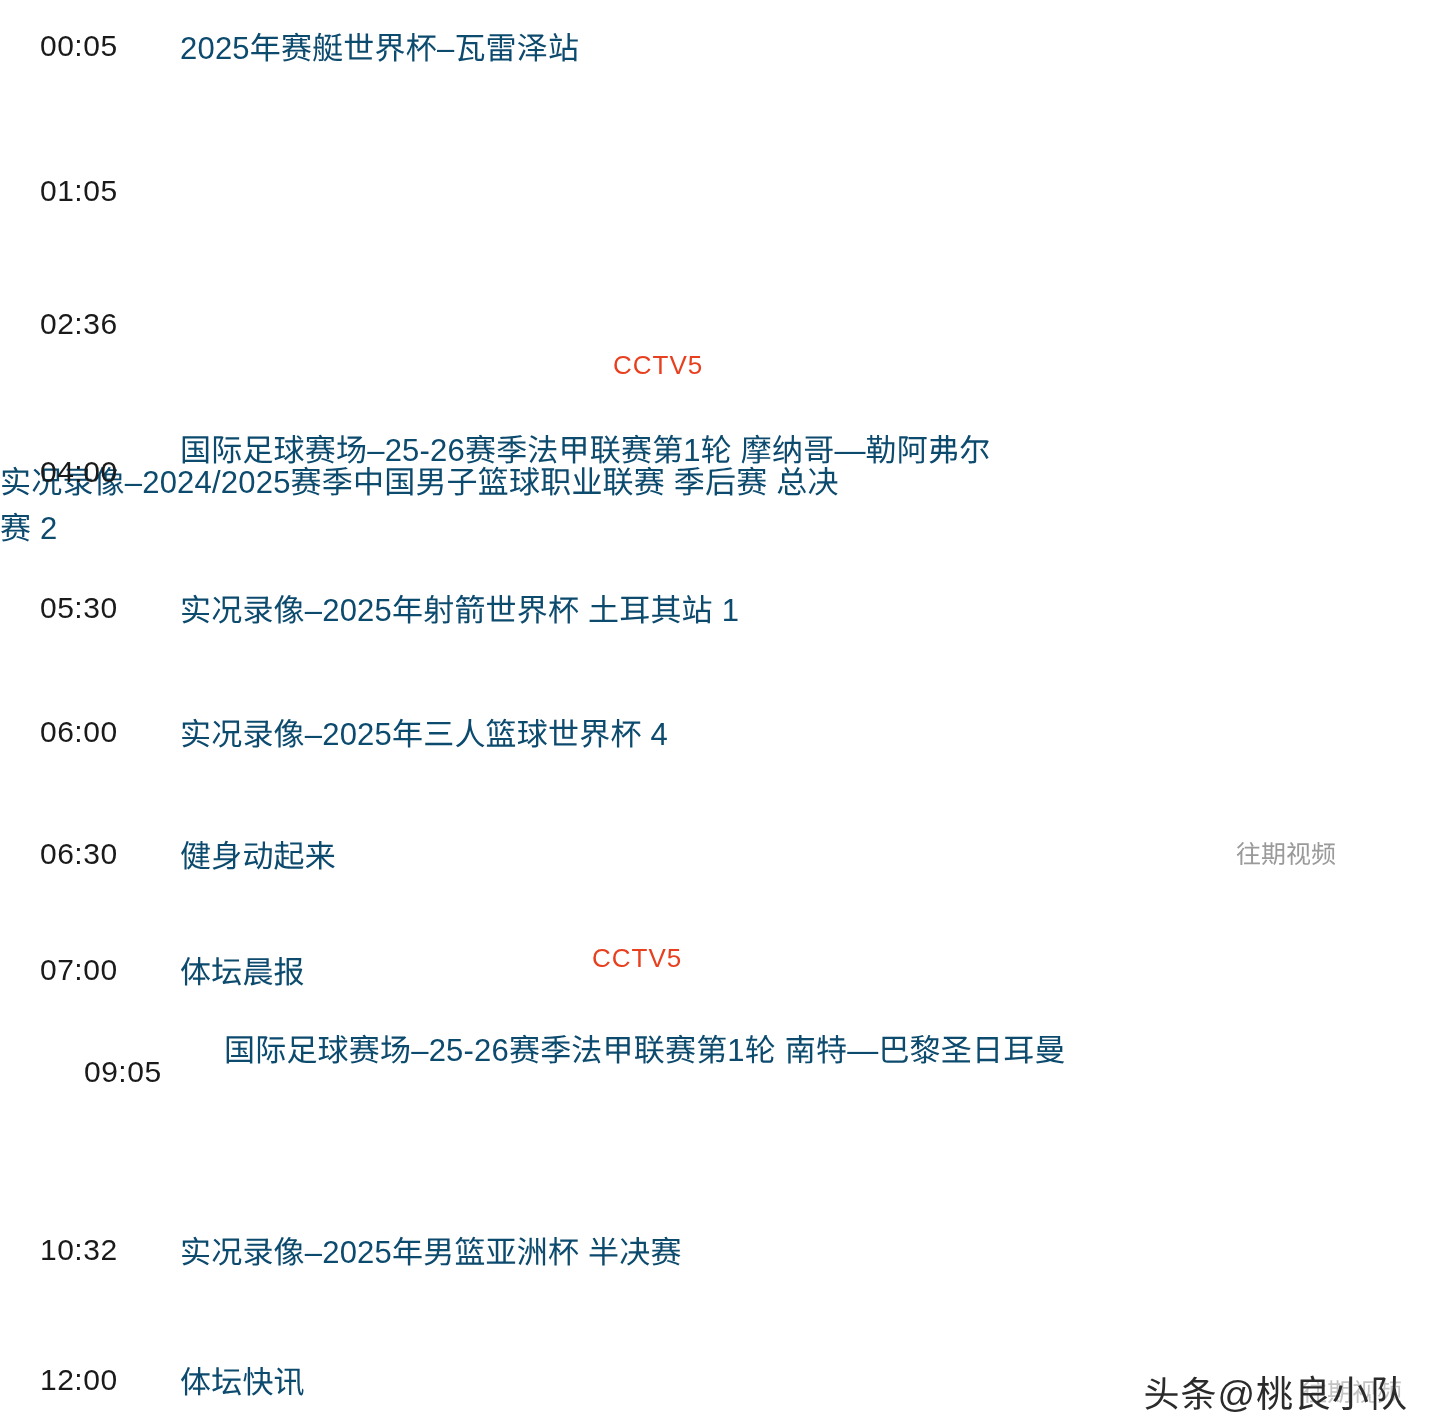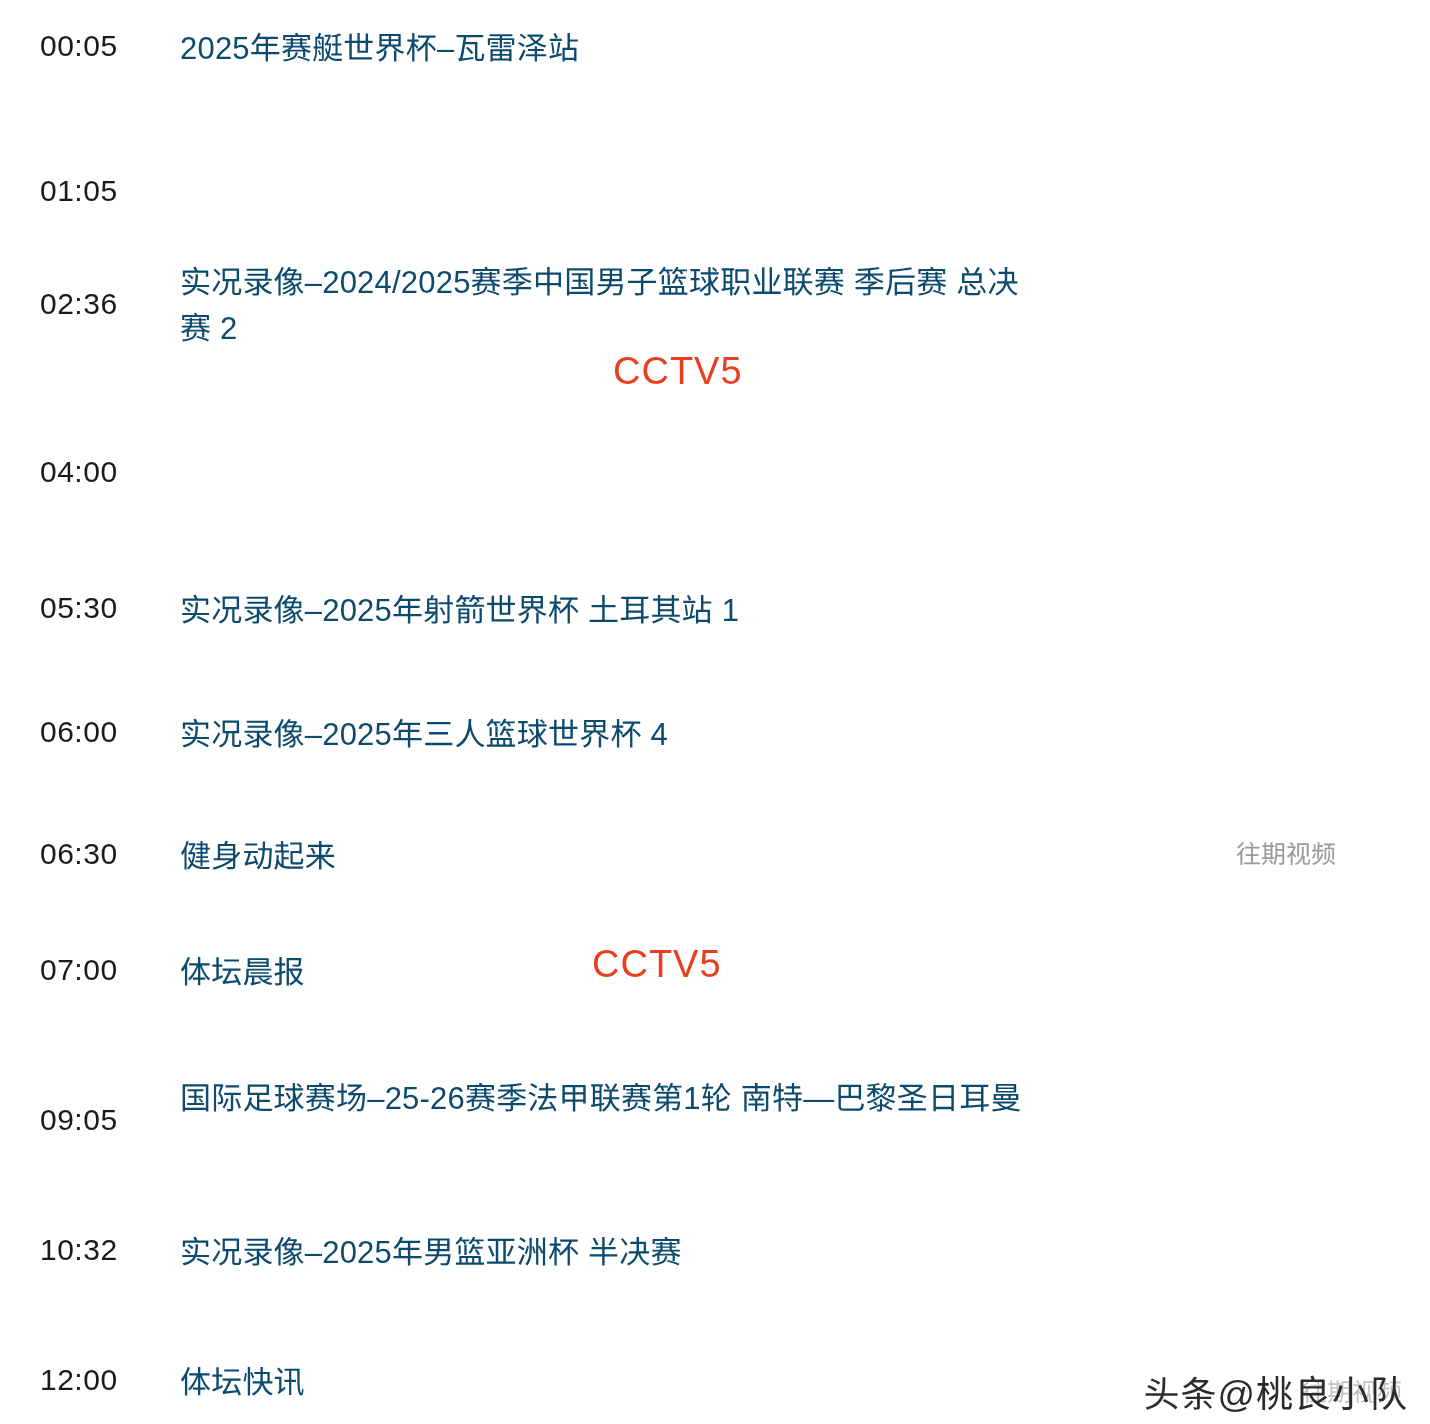--- a/index.html
+++ b/index.html
@@ -49,21 +49,21 @@
   }
   .side-note {
     position: absolute;
     right: 28px;
     font-size: 25px;
     line-height: 40px;
     color: #9a9a9a;
   }
   .watermark-channel {
     position: absolute;
-    font-size: 38px;
+    font-size: 26px;
     color: #e8401f;
     font-family: "Liberation Sans", "DejaVu Sans", sans-serif;
     letter-spacing: 1px;
     pointer-events: none;
   }
   #wm1 { left: 613px; top: 350px; }
   #wm2 { left: 592px; top: 943px; }
   .footer-watermark {
     position: absolute;
     right: 22px;
@@ -98,27 +98,28 @@
 
   <div class="row" style="top: 26px;">
     <div class="time">00:05</div>
     <div class="title">2025年赛艇世界杯–瓦雷泽站</div>
   </div>
 
   <div class="row" style="top: 150px; margin-top: 21px;">
     <div class="time">01:05</div>
   </div>
 
-  <div class="row" style="top: 260px;">
+  <div class="row" style="top: 280px; flex-direction: column;">
     <div class="time" style="line-height:88px;">02:36</div>
     <div class="title">实况录像–2024/2025赛季中国男子篮球职业联赛 季后赛 总决赛 2</div>
   </div>
 
   <div class="row" style="top: 428px;">
     <div class="time" style="line-height:88px;">04:00</div>
+    <div class="title">国际足球赛场–25-26赛季法甲联赛第1轮 摩纳哥—勒阿弗尔</div>
   </div>
 
   <div class="row" style="top: 588px;">
     <div class="time">05:30</div>
     <div class="title">实况录像–2025年射箭世界杯 土耳其站 1</div>
   </div>
 
   <div class="row" style="top: 712px;">
     <div class="time">06:00</div>
     <div class="title">实况录像–2025年三人篮球世界杯 4</div>
@@ -128,21 +129,21 @@
     <div class="time">06:30</div>
     <div class="title">健身动起来</div>
     <div class="side-note" style="top: 0;">往期视频</div>
   </div>
 
   <div class="row" style="top: 950px;">
     <div class="time">07:00</div>
     <div class="title">体坛晨报</div>
   </div>
 
-  <div class="row" style="top: 1076px;">
+  <div class="row" style="top: 1028px; padding-left: 44px;">
     <div class="time" style="line-height:88px;">09:05</div>
     <div class="title">国际足球赛场–25-26赛季法甲联赛第1轮 南特—巴黎圣日耳曼</div>
   </div>
 
   <div class="row" style="top: 1230px;">
     <div class="time">10:32</div>
     <div class="title">实况录像–2025年男篮亚洲杯 半决赛</div>
   </div>
 
   <div class="row" style="top: 1360px;">

